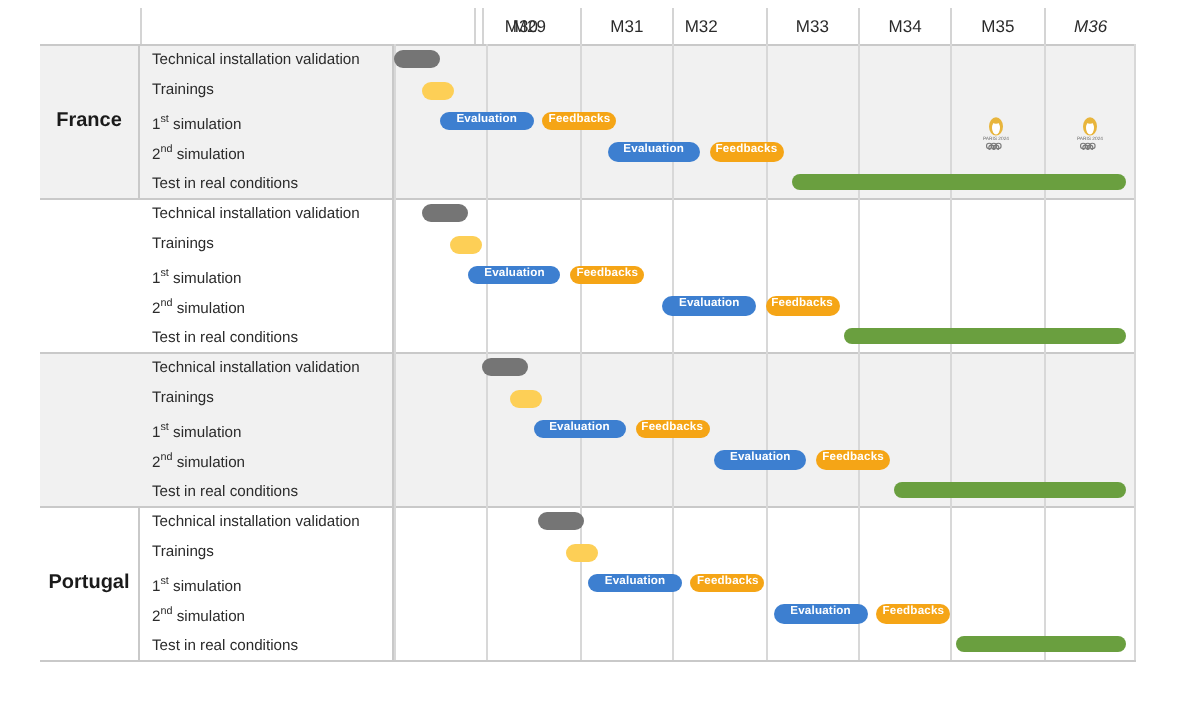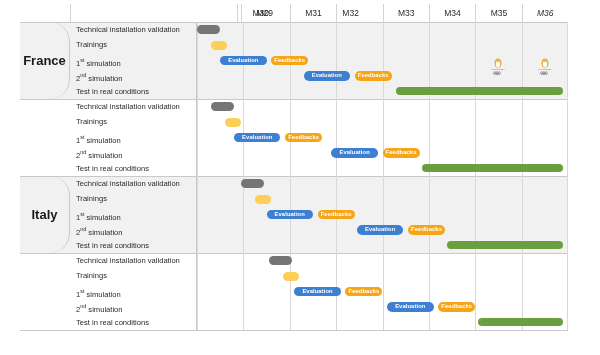--- a/index.html
+++ b/index.html
@@ -29,24 +29,23 @@
   .body-wrap{position:absolute;left:0;top:18px;width:548px;height:308px;}
   .cgroup{position:absolute;left:0;width:548px;}
   .cgroup.band{background:#f1f1f1;}
   .cgroup.plain{background:#ffffff;}
   .cgroup-line{
     position:absolute;left:0;width:548px;height:1px;background:#c9c9c9;top:0;
   }
   .country-cell{
     position:absolute;left:0;width:50px;top:0;
     display:flex;align-items:center;justify-content:center;
-    font-size:13px;font-weight:bold;color:#1a1a1a;
+    font-size:10px;font-weight:bold;color:#1a1a1a;
     border-right:1px solid #c9c9c9;
     box-sizing:border-box;
-    border-radius:20px;
   }
   .task-col{
     position:absolute;left:50px;width:127px;top:0;
     border-right:1px solid #c9c9c9;box-sizing:border-box;
   }
   .task-cell{
     position:absolute;left:0;width:127px;height:15.4px;
     line-height:15.4px;padding-left:6px;
     font-size:7.6px;color:#2b2b2b;
     box-sizing:border-box;white-space:nowrap;
@@ -176,21 +175,20 @@
           <div class="bar yellow" style="top: 18.6px; left: 27.825px; width: 16.2312px;"></div>
           <div class="pill blue" style="top: 33.7px; left: 37.1px; width: 46.375px;">Evaluation</div>
           <div class="pill orange" style="top: 33.7px; left: 88.1125px; width: 37.1px;">Feedbacks</div>
           <div class="pill blue" style="top: 49.1px; left: 134.487px; width: 46.375px;">Evaluation</div>
           <div class="pill orange" style="top: 49.1px; left: 185.5px; width: 37.1px;">Feedbacks</div>
           <div class="bar green" style="top: 64.8px; left: 224.919px; width: 141.444px;"></div>
         </div>
       </div>
       <div class="cgroup band" style="top: 154px; height: 77px;">
         <div class="cgroup-line"></div>
-        <div class="country-cell" style="height: 77px;">Italy</div>
         <div class="task-col" style="height: 77px;">
           <div class="task-cell" style="top: 0px;">Technical installation validation</div>
           <div class="task-cell" style="top: 15.4px;">Trainings</div>
           <div class="task-cell" style="top: 30.8px;">1<sup>st</sup> simulation</div>
           <div class="task-cell" style="top: 46.2px;">2<sup>nd</sup> simulation</div>
           <div class="task-cell" style="top: 61.6px;">Test in real conditions</div>
         </div>
         <div class="tl" style="height: 77px;">
           <div class="tl-col" style="left: 0px; width: 46.375px;"></div>
           <div class="tl-col" style="left: 46.375px; width: 46.375px;"></div>
@@ -204,20 +202,21 @@
           <div class="bar yellow" style="top: 18.6px; left: 57.9688px; width: 16.2312px;"></div>
           <div class="pill blue" style="top: 33.7px; left: 69.5625px; width: 46.375px;">Evaluation</div>
           <div class="pill orange" style="top: 33.7px; left: 120.575px; width: 37.1px;">Feedbacks</div>
           <div class="pill blue" style="top: 49.1px; left: 159.994px; width: 46.375px;">Evaluation</div>
           <div class="pill orange" style="top: 49.1px; left: 211.006px; width: 37.1px;">Feedbacks</div>
           <div class="bar green" style="top: 64.8px; left: 250.425px; width: 115.938px;"></div>
         </div>
       </div>
       <div class="cgroup plain" style="top: 231px; height: 77px;">
         <div class="cgroup-line"></div>
+        <div class="country-cell" style="height: 77px;">Portugal</div>
         <div class="task-col" style="height: 77px;">
           <div class="task-cell" style="top: 0px;">Technical installation validation</div>
           <div class="task-cell" style="top: 15.4px;">Trainings</div>
           <div class="task-cell" style="top: 30.8px;">1<sup>st</sup> simulation</div>
           <div class="task-cell" style="top: 46.2px;">2<sup>nd</sup> simulation</div>
           <div class="task-cell" style="top: 61.6px;">Test in real conditions</div>
         </div>
         <div class="tl" style="height: 77px;">
           <div class="tl-col" style="left: 0px; width: 46.375px;"></div>
           <div class="tl-col" style="left: 46.375px; width: 46.375px;"></div>

